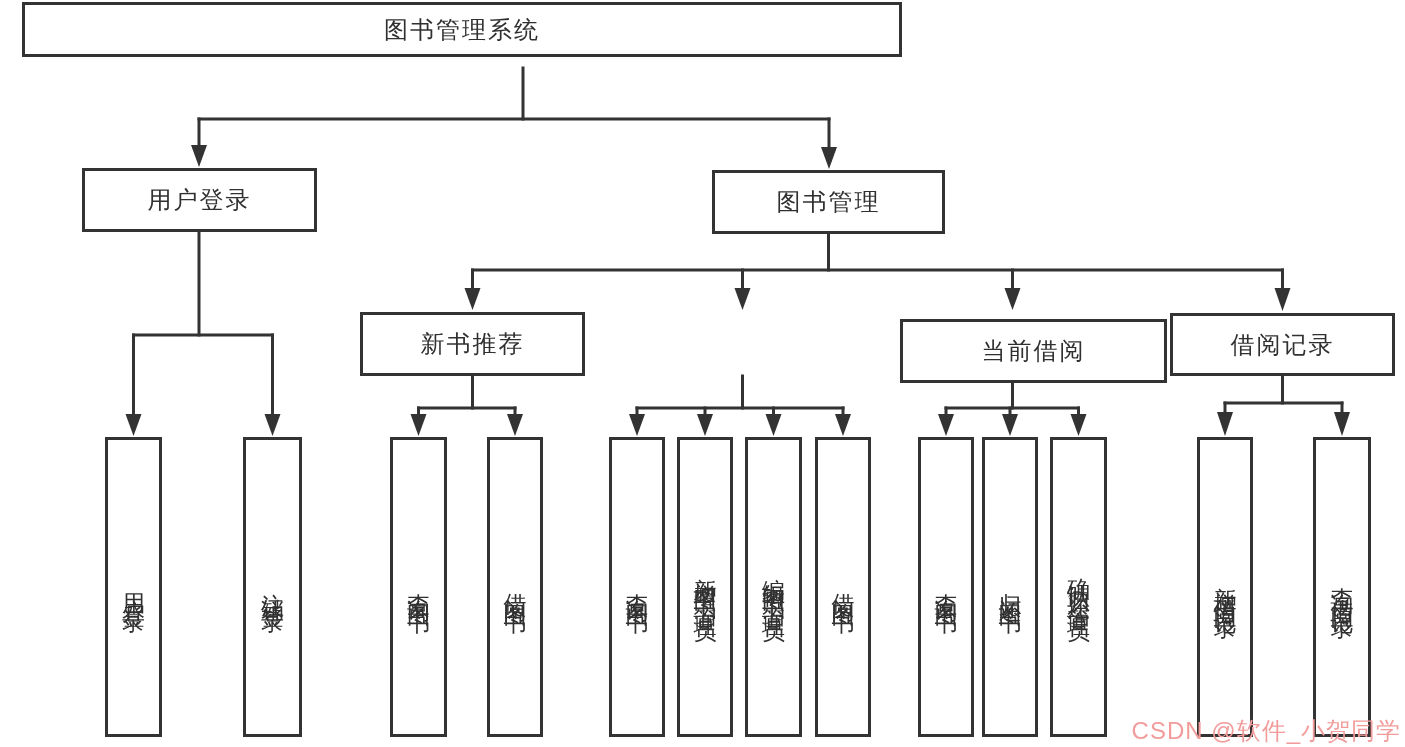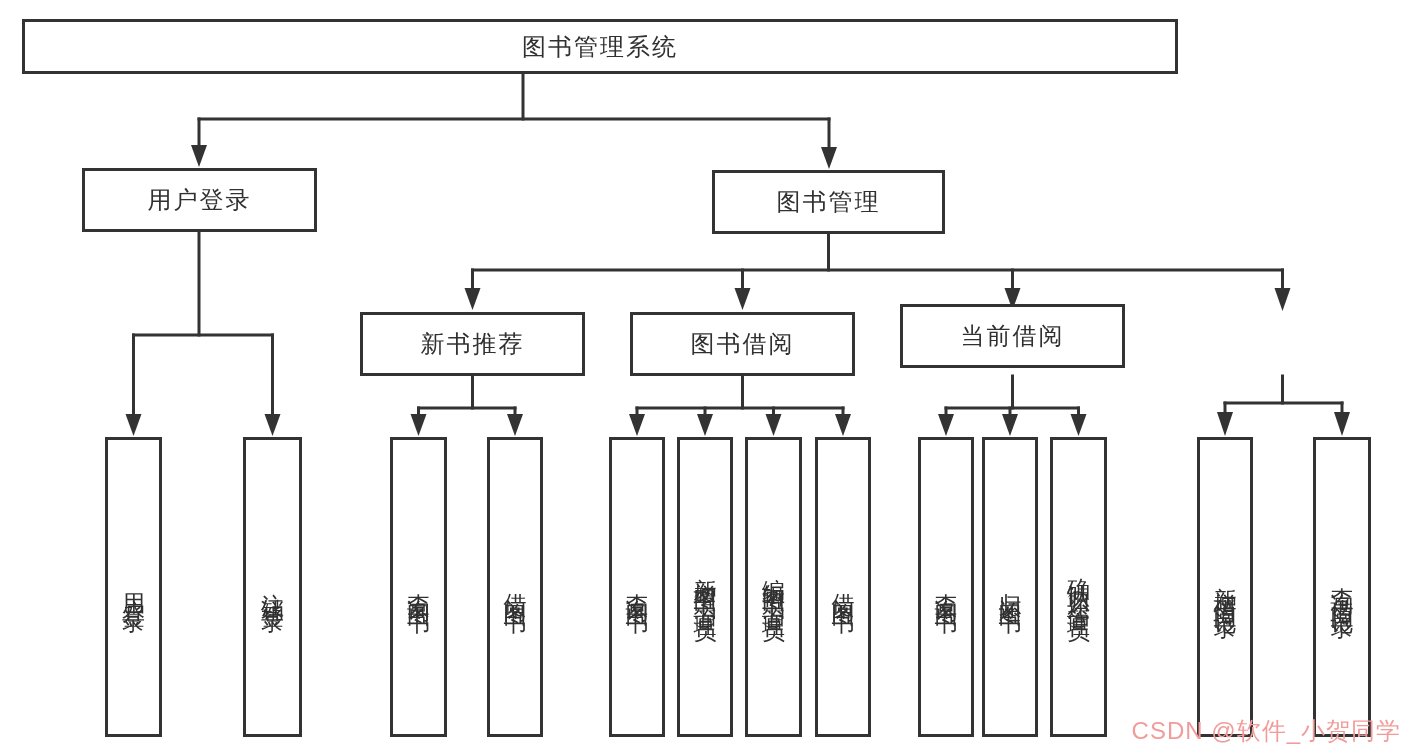--- a/index.html
+++ b/index.html
@@ -109,39 +109,39 @@
     <g>
       <line x1="1282.5" y1="376" x2="1282.5" y2="403"></line>
       <line x1="1225" y1="403" x2="1342" y2="403"></line>
       <line x1="1225" y1="403" x2="1225" y2="418"></line>
       <polygon points="1217,412 1233,412 1225,436"></polygon>
       <line x1="1342" y1="403" x2="1342" y2="418"></line>
       <polygon points="1334,412 1350,412 1342,436"></polygon>
     </g>
   </svg>
 
-  <div class="node h" style="left:22px;top:19px;width:1156px;height:55px">
+  <div class="node h" style="left:22px;top:2px;width:880px;height:55px">
     <span>图书管理系统</span>
   </div>
 
   <div class="node h" style="left:82px;top:168px;width:235px;height:64px">
     <span>用户登录</span>
   </div>
   <div class="node h" style="left:360px;top:312px;width:225px;height:64px">
     <span>新书推荐</span>
   </div>
 
   <div class="node h" style="left:712px;top:170px;width:233px;height:64px">
     <span>图书管理</span>
   </div>
-  <div class="node h" style="left:630px;top:312px;width:225px;height:64px">
-    <span>图书借阅</span>
+  <div class="node h" style="left:900px;top:319px;width:267px;height:64px">
+    <span>当前借阅</span>
   </div>
-  <div class="node h" style="left:900px;top:304px;width:225px;height:64px">
-    <span>当前借阅</span>
+  <div class="node h" style="left:1170px;top:313px;width:225px;height:63px">
+    <span>借阅记录</span>
   </div>
 
   <div class="node v" style="left:105px;top:437px;width:57px;height:300px">
     <span>用户登录</span>
   </div>
   <div class="node v" style="left:243px;top:437px;width:59px;height:300px">
     <span>注销登录</span>
   </div>
 
   <div class="node v" style="left:390px;top:437px;width:57px;height:300px">

